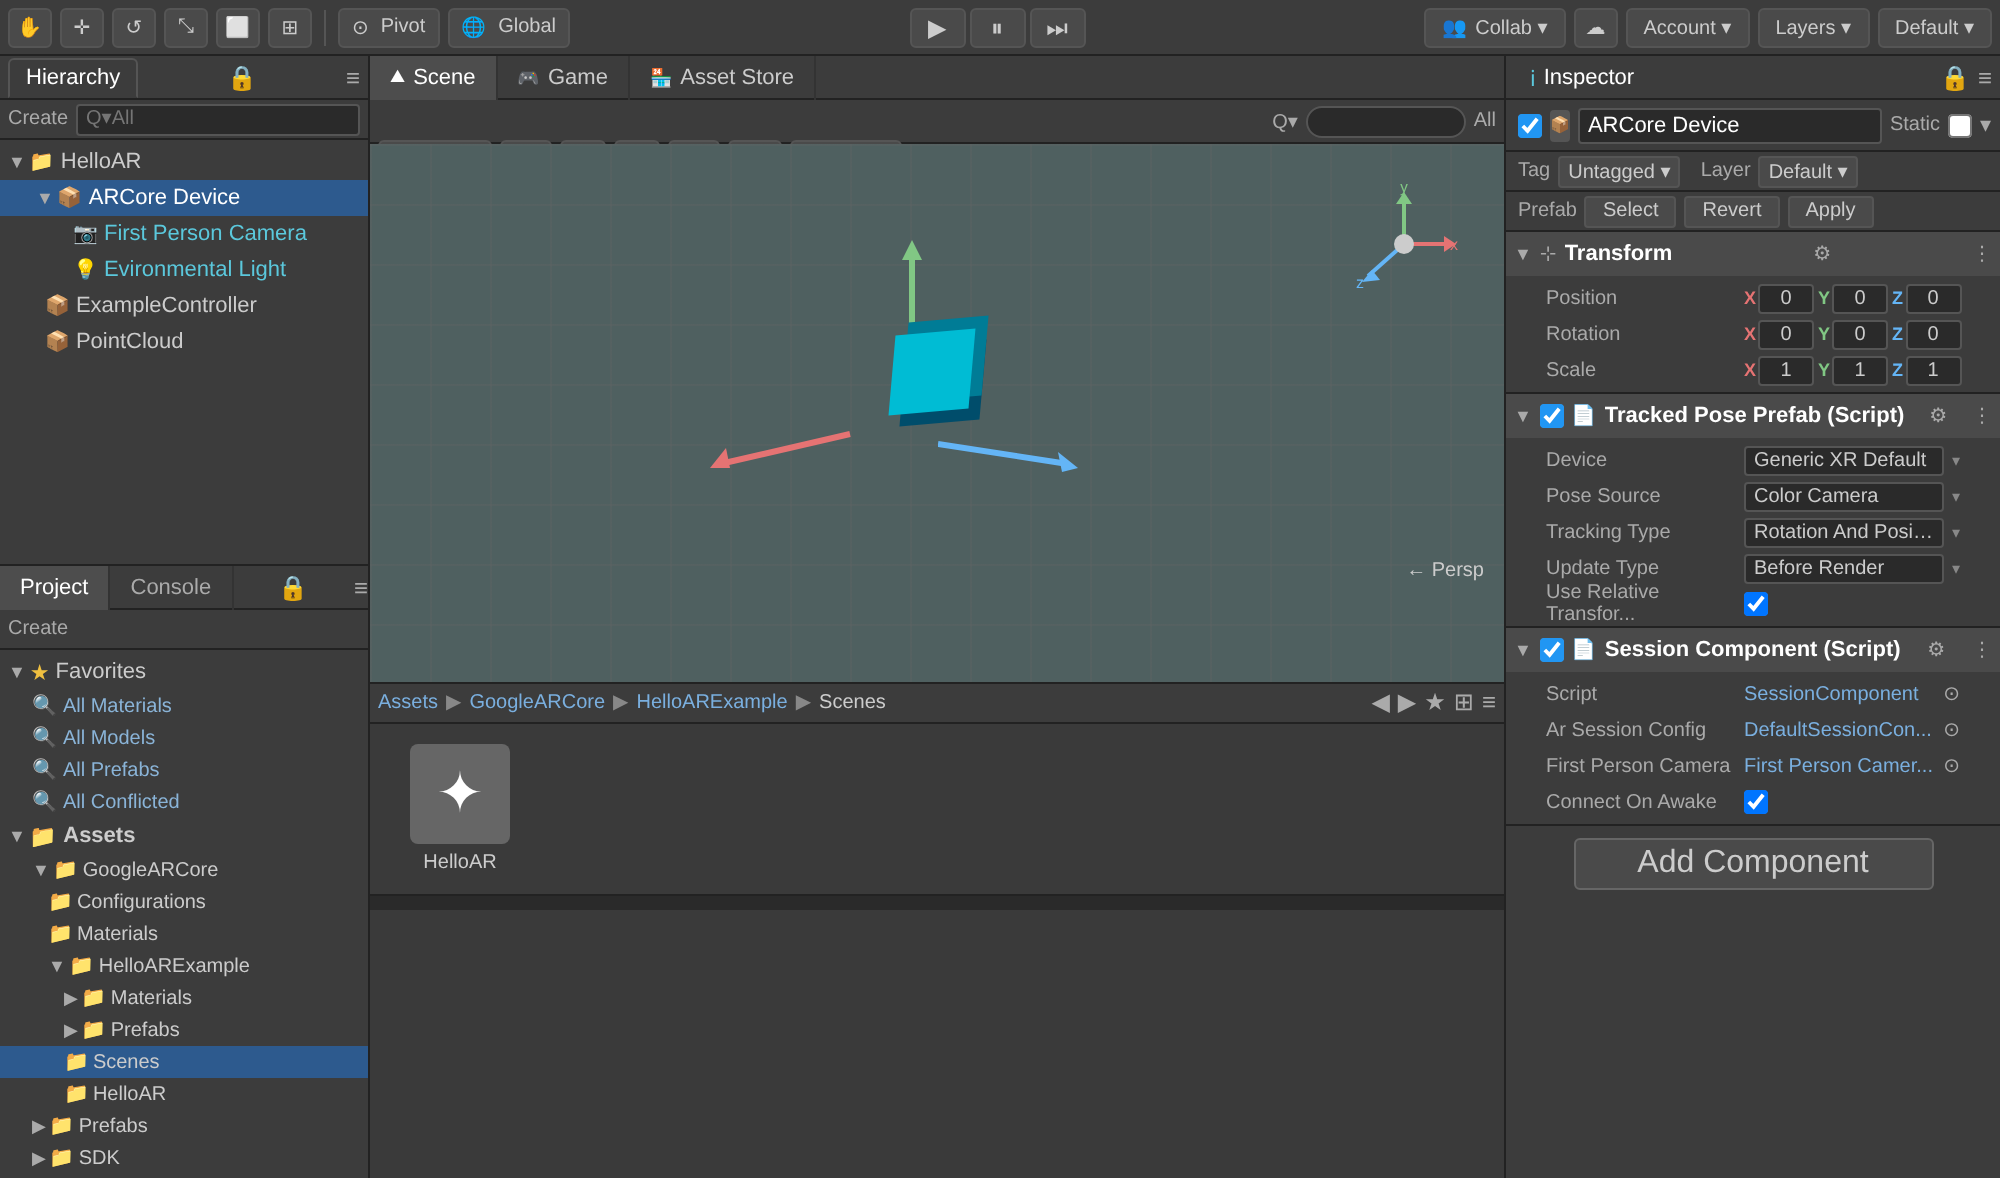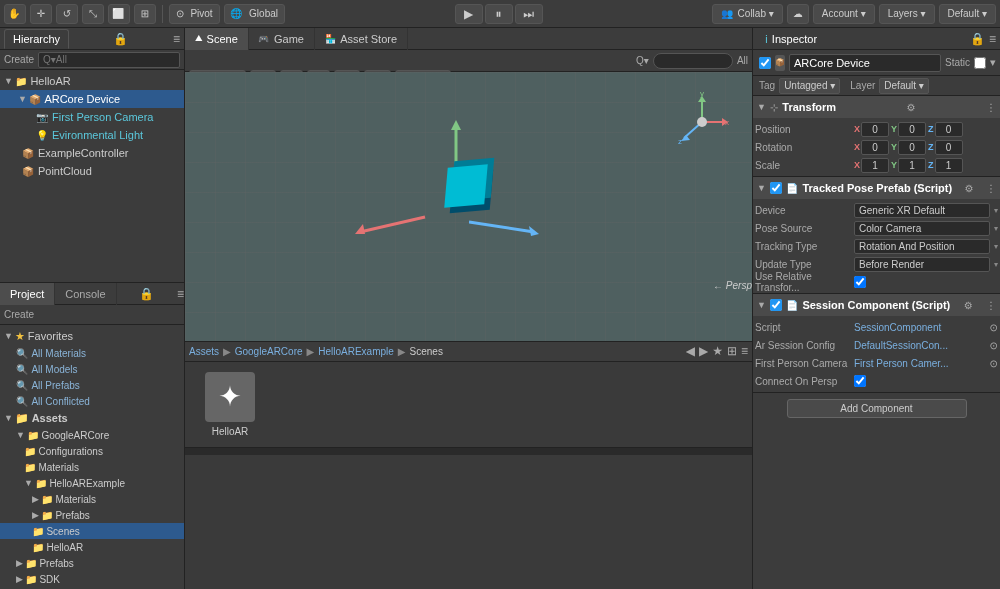--- a/index.html
+++ b/index.html
@@ -249,25 +249,24 @@
       position: absolute;
       inset: 0;
       background:
         linear-gradient(rgba(100,100,100,0.3) 1px, transparent 1px),
         linear-gradient(90deg, rgba(100,100,100,0.3) 1px, transparent 1px);
       background-size: 30px 30px;
       background-color: #4f6060;
     }
     .scene-persp-label {
       position: absolute;
-      right: 0;
+      right: 10px;
       bottom: 50px;
       color: #ccc;
       font-size: 10px;
-      font-style: italic;
     }
     
     .gizmo {
       position: absolute;
       right: 20px;
       top: 20px;
       width: 60px;
       height: 60px;
     }
     
@@ -521,21 +520,21 @@
       cursor: pointer;
       gap: 4px;
     }
     .component-arrow { font-size: 9px; color: #aaa; }
     .component-checkbox { width: 12px; height: 12px; accent-color: #2196f3; }
     .component-title { font-size: 11px; color: #fff; font-weight: bold; }
     .component-icon { font-size: 10px; color: #aaa; }
     .component-gear { margin-left: auto; color: #aaa; font-size: 10px; cursor: pointer; }
 
     .component-body {
-      padding: 2px 2px;
+      padding: 2px 20px;
     }
     .prop-row {
       display: flex;
       align-items: center;
       height: 18px;
       font-size: 10px;
       color: #ccc;
       gap: 4px;
     }
     .prop-label {
@@ -583,21 +582,21 @@
     }
     .prop-arrow { color: #888; font-size: 8px; }
     .prop-checkbox { width: 12px; height: 12px; }
     .add-component-btn {
       margin: 6px auto;
       display: block;
       background: #4a4a4a;
       border: 1px solid #666;
       border-radius: 3px;
       color: #ccc;
-      font-size: 10px;
+      font-size: 16px;
       padding: 3px 20px;
       cursor: pointer;
       text-align: center;
       width: 180px;
     }
     .script-ref {
       font-size: 10px;
       color: #7aafdf;
       overflow: hidden;
       text-overflow: ellipsis;
@@ -943,20 +942,26 @@
         <span>Untagged</span>
         <span>▾</span>
       </div>
       <span style="margin-left:6px;">Layer</span>
       <div class="layer-dropdown">
         <span>Default</span>
         <span>▾</span>
       </div>
     </div>
 
+    <div class="prefab-row">
+      <span>Prefab</span>
+      <div class="prefab-btn">Select</div>
+      <div class="prefab-btn">Revert</div>
+      <div class="prefab-btn">Apply</div>
+    </div>
 
     <div class="component-section">
       <div class="component-header">
         <span class="component-arrow">▼</span>
         <span class="component-icon">⊹</span>
         <span class="component-title">Transform</span>
         <span class="component-gear">⚙</span>
         <span class="component-gear">⋮</span>
       </div>
       <div class="component-body">
@@ -1082,21 +1087,21 @@
           <span class="prop-label">Ar Session Config</span>
           <span class="script-ref">DefaultSessionCon...</span>
           <span style="color:#aaa;font-size:10px;">⊙</span>
         </div>
         <div class="prop-row">
           <span class="prop-label">First Person Camera</span>
           <span class="script-ref">First Person Camer...</span>
           <span style="color:#aaa;font-size:10px;">⊙</span>
         </div>
         <div class="prop-row">
-          <span class="prop-label">Connect On Persp</span>
+          <span class="prop-label">Connect On Awake</span>
           <input type="checkbox" class="prop-checkbox" checked="" style="">
         </div>
       </div>
     </div>
 
     <div class="add-component-btn">Add Component</div>
   </div>
 
 </div>
 

